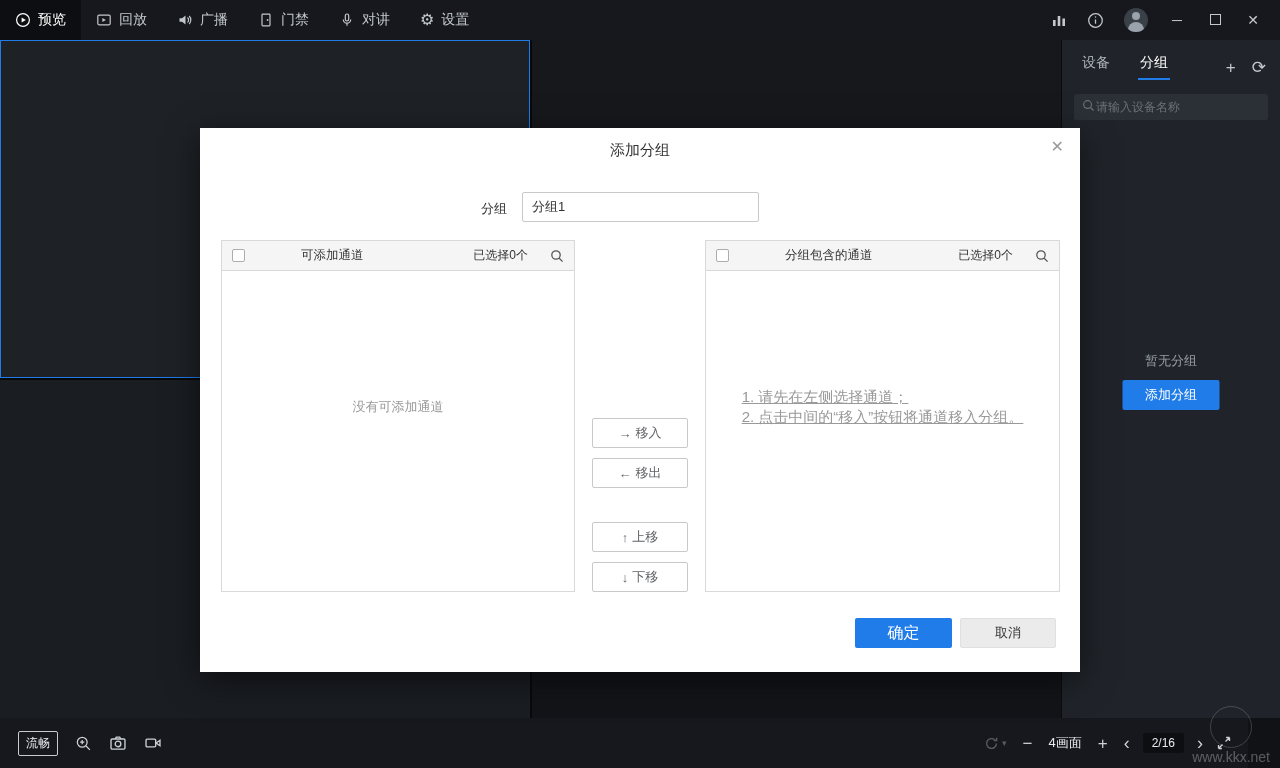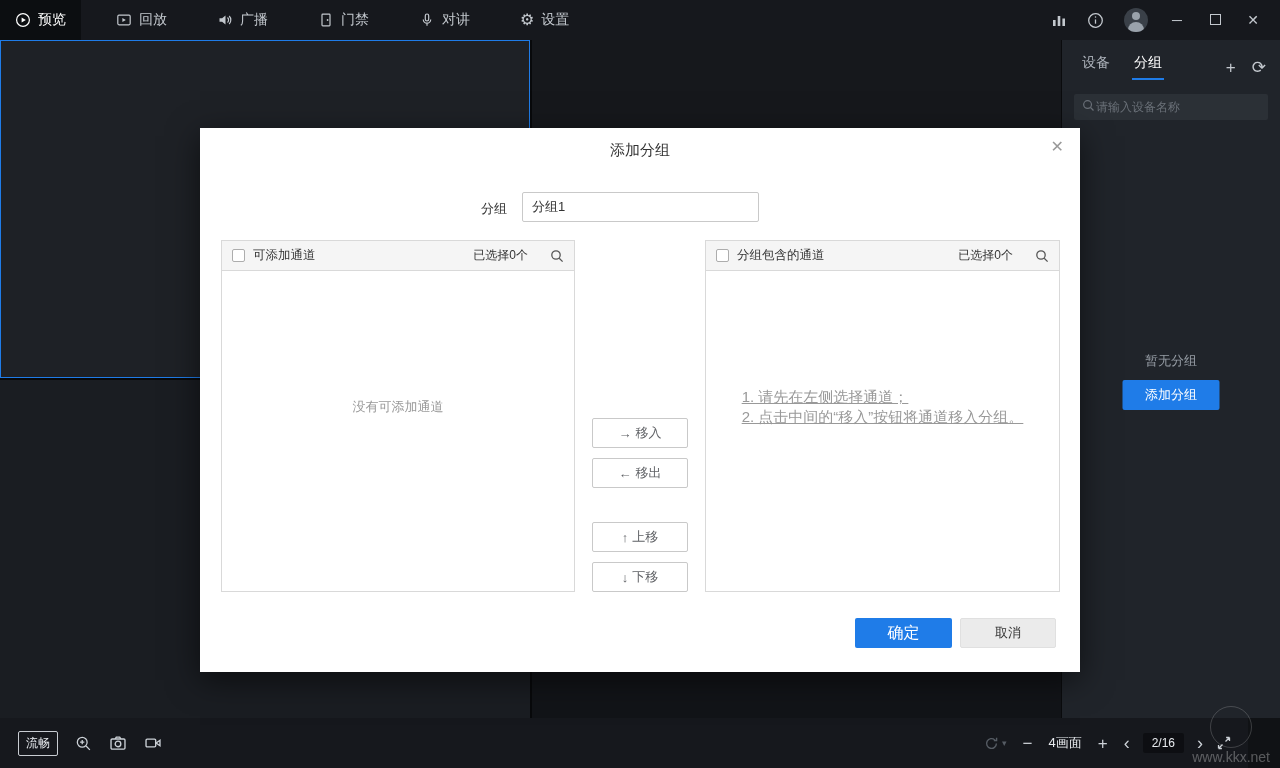--- a/index.html
+++ b/index.html
@@ -6,21 +6,21 @@
   html,body { width:1280px; height:768px; }
   body {
     position:relative; overflow:hidden;
     background:#101215;
     font-family:"Liberation Sans", sans-serif;
     -webkit-font-smoothing:antialiased;
   }
 
   
   .topbar { position:absolute; top:0; left:0; width:1280px; height:40px;
-    background:#16181d; display:flex; align-items:center; z-index:5;gap:20px; }
+    background:#16181d; display:flex; align-items:center; z-index:5; }
   .tab { display:flex; align-items:center; gap:7px; height:40px; padding:0 15px;
     color:#c3c8ce; font-size:14px; cursor:pointer; }
   .tab.active { background:#0c0e11; color:#ffffff; }
   .tab svg { display:block; }
   .gear-glyph { font-size:16px; line-height:1; }
   .top-right { margin-left:auto; display:flex; align-items:center; gap:20px; padding-right:18px; }
   .top-ico { color:#c3c8ce; display:flex; align-items:center; justify-content:center; cursor:pointer; }
   .avatar { width:24px; height:24px; border-radius:50%; background:#3a4048; position:relative; overflow:hidden; }
   .avatar::before { content:""; position:absolute; top:4px; left:8px; width:8px; height:8px;
     border-radius:50%; background:#9aa2ab; }
@@ -34,21 +34,21 @@
     background:#08090b; display:grid; grid-template-columns:1fr 1fr; grid-template-rows:1fr 1fr; gap:2px; }
   .vp { position:relative; }
   .vp-1 { background:#1e2126; box-shadow:inset 0 0 0 1px #1f7ce8; }
   .vp-2 { background:#16181c; }
   .vp-3 { background:#1a1d22; }
   .vp-4 { background:#121418; }
 
   
   .sidebar { position:absolute; top:40px; left:1061px; width:219px; height:678px;
     background:#20242a; border-left:1px solid #0a0b0d; }
-  .sb-tabs { display:flex; align-items:center; padding:14px 14px 8px 20px; gap:24px; position:relative; }
+  .sb-tabs { display:flex; align-items:center; padding:14px 14px 8px 20px; gap:30px; position:relative; }
   .sb-tab { color:#aab0b8; font-size:14px; cursor:pointer; position:relative; padding-bottom:8px; }
   .sb-tab.active { color:#ffffff; }
   .sb-tab.active::after { content:""; position:absolute; left:-2px; right:-2px; bottom:0;
     height:2px; background:#1f7ce8; }
   .sb-actions { margin-left:auto; display:flex; gap:16px; align-items:center; }
   .sb-act { color:#c3c8ce; font-size:17px; line-height:1; cursor:pointer; }
   .sb-search { margin:6px 12px 0 12px; height:26px; background:#2b3036; border-radius:2px;
     display:flex; align-items:center; padding:0 8px; gap:1px; }
   .sb-search svg { flex:0 0 auto; }
   .sb-search input { flex:1; background:transparent; border:none; outline:none;
@@ -91,21 +91,21 @@
   .dlg-input { position:absolute; top:64px; left:322px; width:237px; height:30px;
     border:1px solid #c9c9c9; border-radius:2px; padding:0 9px; font-size:13px;
     color:#333333; font-family:inherit; outline:none; }
 
   .panel { position:absolute; top:112px; height:352px; border:1px solid #d9d9d9; background:#ffffff; }
   .panel-left { left:21px; width:354px; }
   .panel-right { left:505px; width:355px; }
   .panel-head { height:30px; background:#f5f5f5; border-bottom:1px solid #d9d9d9;
     display:flex; align-items:center; padding:0 10px; gap:8px; }
   .chk { width:13px; height:13px; border:1px solid #adadad; border-radius:2px; background:#ffffff; cursor:pointer; flex:0 0 auto; }
-  .panel-title { font-size:12.5px; color:#333333; }
+  .panel-title { font-size:12.5px; color:#333333;margin-left:48px; }
   .panel-spacer { flex:1; }
   .panel-count { font-size:12px; color:#333333; }
   .panel-search { margin-left:14px; color:#555555; display:flex; align-items:center; cursor:pointer; }
   .panel-body { position:relative; height:320px; display:flex; flex-direction:column;
     align-items:center; justify-content:center; transform:none; }
   .empty-text { color:#999999; font-size:13px; transform:translateY(-24px); }
   .empty-block { transform:translateY(-24px); text-align:center; }
   .empty-title { color:#999999; font-size:13px; margin-bottom:10px; }
   .hints { text-align:left; color:#999999; font-size:15px; line-height:20px;text-decoration:underline; }
 

